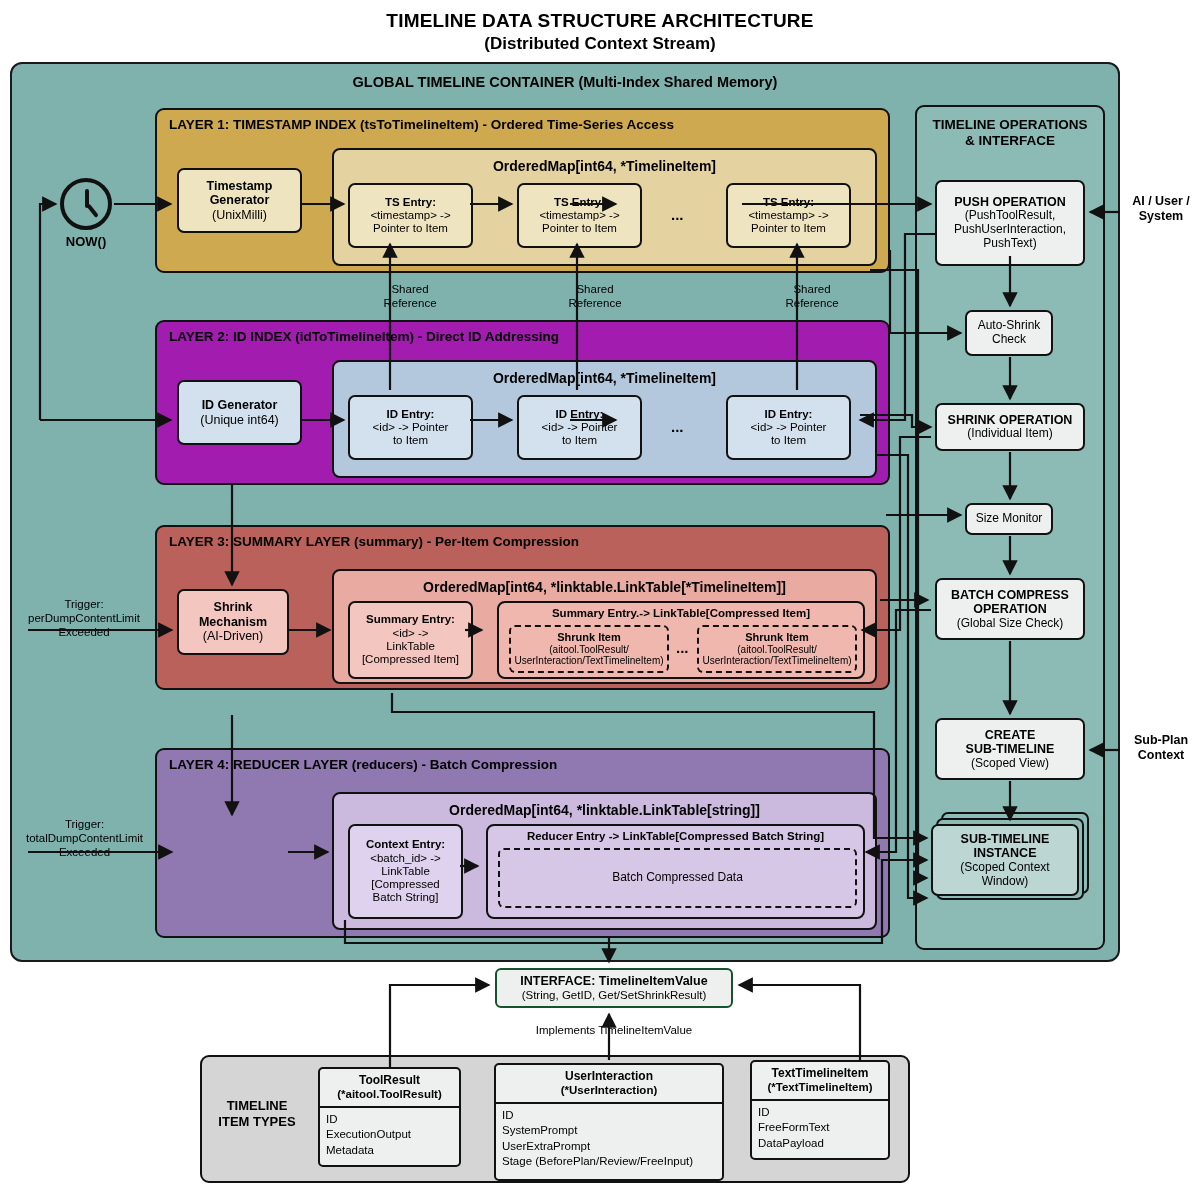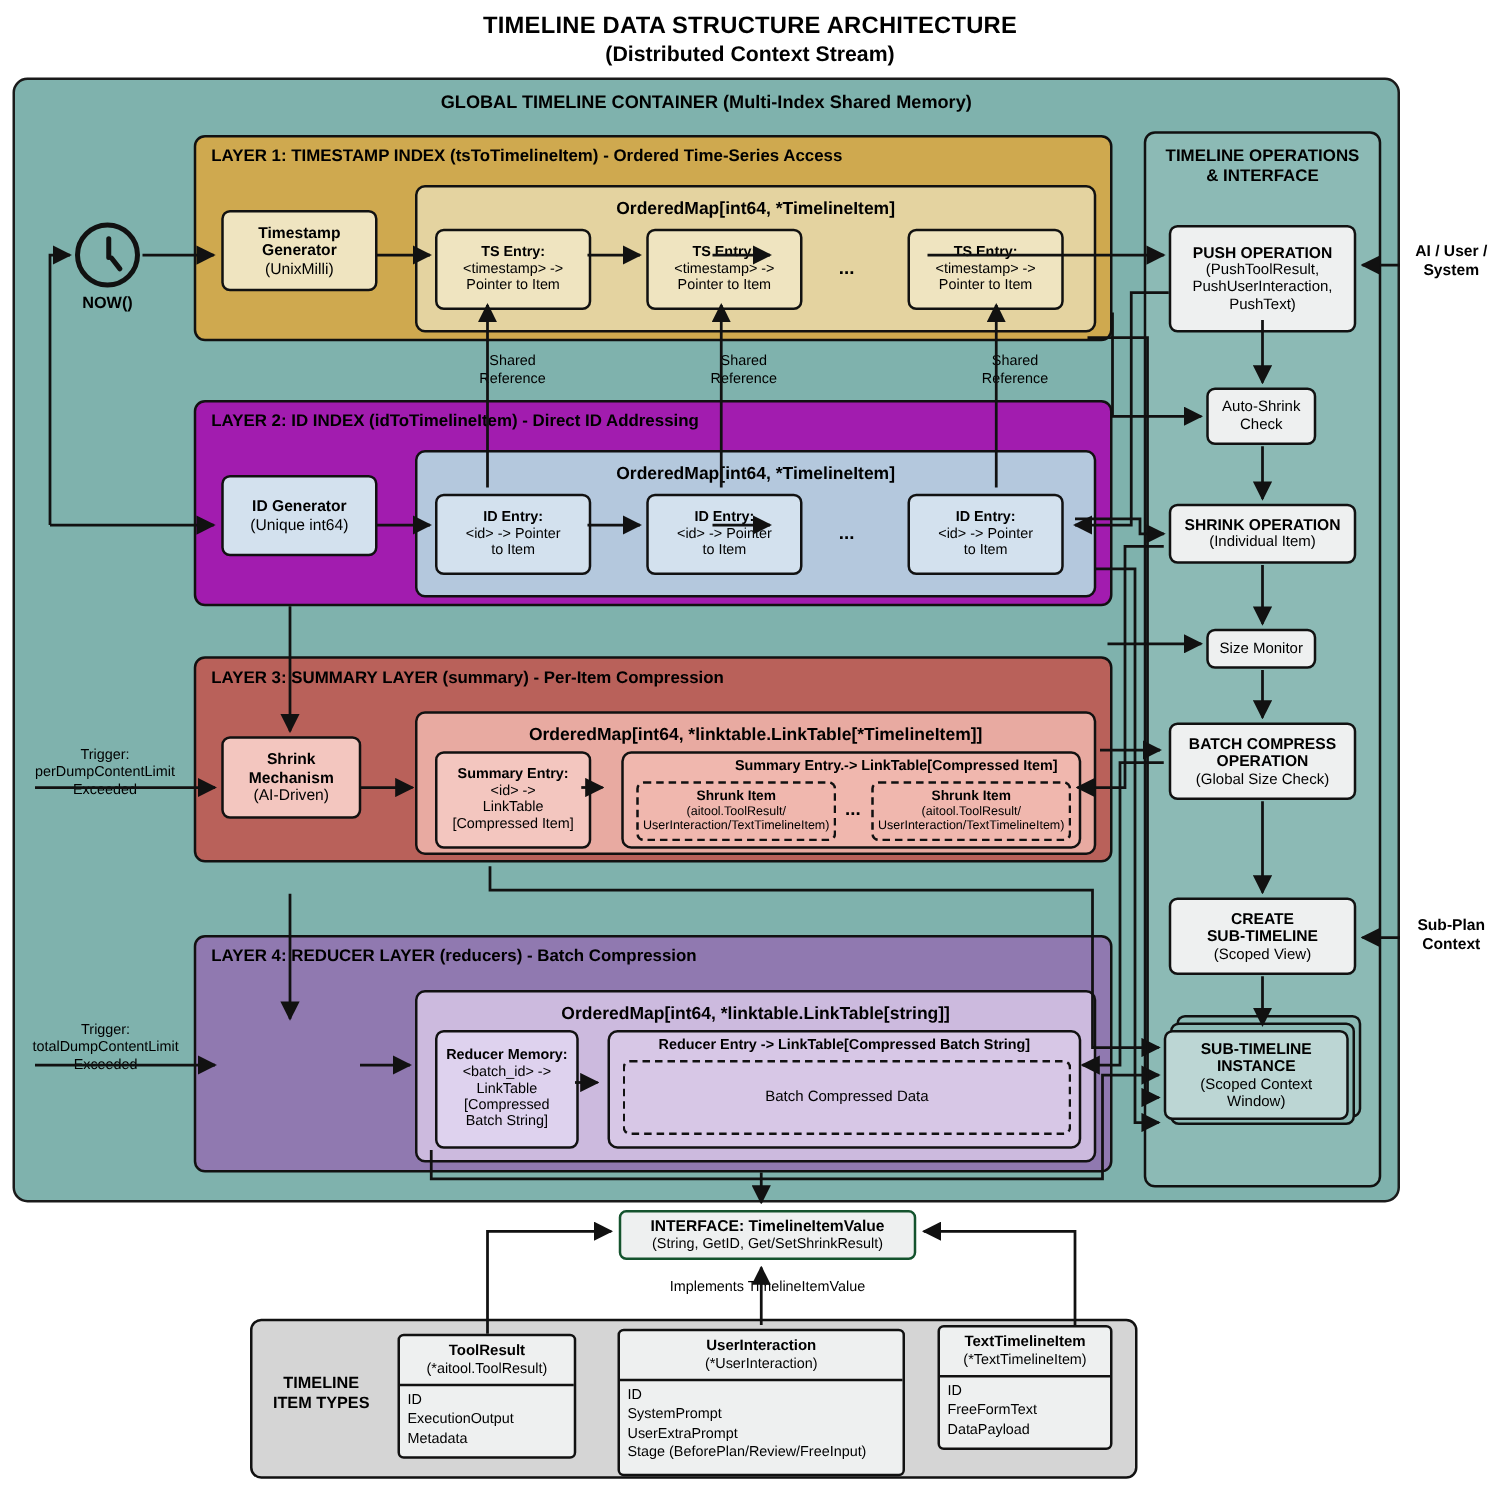--- a/index.html
+++ b/index.html
@@ -45,21 +45,21 @@
   .subhdr{position:absolute;width:100%;text-align:center;font-weight:bold;font-size:11.5px;}
 
   .opspanel{left:915px;top:105px;width:190px;height:845px;background:#8cbab5;border:2.5px solid #111;border-radius:9px;}
   .ops-hdr{position:absolute;left:0;top:10px;width:100%;text-align:center;font-weight:bold;font-size:13.5px;line-height:1.2;}
 
   .lbl{font-size:11.5px;text-align:center;line-height:1.2;}
   .lbl-b{font-size:12.5px;font-weight:bold;text-align:center;line-height:1.2;}
 
   .itemtypes{left:200px;top:1055px;width:710px;height:128px;background:#d5d5d5;border:2.5px solid #111;border-radius:9px;}
   .itcard{border:2px solid #111;border-radius:5px;background:#eef0f0;}
-  .itcard .hd{text-align:center;font-size:11.5px;line-height:1.2;padding:4px 2px 4px;border-bottom:2px solid #111;}
+  .itcard .hd{text-align:center;font-size:11.5px;line-height:1.2;padding:4px 2px 4px;border-bottom:2px solid #111;font-weight:bold;}
   .itcard .hd b{font-size:12px;}
   .itcard .bd{font-size:11.5px;line-height:1.35;padding:4px 6px;}
 
   .iface{left:495px;top:968px;width:238px;height:40px;background:#eef0f0;border:2px solid #14532d;border-radius:6px;
          display:flex;flex-direction:column;align-items:center;justify-content:center;text-align:center;line-height:1.2;}
 
   svg.wires{position:absolute;left:0;top:0;width:1200px;height:1200px;pointer-events:none;}
   .dots{font-size:15px;font-weight:bold;}
   .clocklbl{font-size:13px;font-weight:bold;text-align:center;width:70px;}
 </style>
@@ -168,42 +168,42 @@
     </div>
     <div class="abs omap om3">
       <div class="omap-hdr">OrderedMap[int64, *linktable.LinkTable[*TimelineItem]]</div>
       <div class="abs node n-red entry" style="left:14px;top:30px;width:125px;height:78px;text-align:right;">
         <div class="b">Summary Entry:</div>
         <div>&lt;id&gt; -&gt;</div>
         <div>LinkTable</div>
         <div>[Compressed Item]</div>
       </div>
       <div class="abs omap" style="left:163px;top:30px;width:368px;height:78px;background:#f0b7ae;">
-        <div class="subhdr" style="left:0;top:4px;padding-left:36px;">Summary Entry.-&gt; LinkTable[Compressed Item]</div>
+        <div class="subhdr" style="left:0;top:4px;">Summary Entry.-&gt; LinkTable[Compressed Item]</div>
         <div class="abs dashed" style="left:10px;top:22px;width:160px;height:48px;">
           <div style="font-weight:bold;font-size:11px;">Shrunk Item</div>
           <div>(aitool.ToolResult/</div>
           <div>UserInteraction/TextTimelineItem)</div>
         </div>
         <div class="abs dots" style="left:177px;top:36px;">...</div>
         <div class="abs dashed" style="left:198px;top:22px;width:160px;height:48px;">
           <div style="font-weight:bold;font-size:11px;">Shrunk Item</div>
           <div>(aitool.ToolResult/</div>
           <div>UserInteraction/TextTimelineItem)</div>
         </div>
       </div>
     </div>
   </div>
 
   <div class="abs layer l4">
     <div class="abs layer-hdr">LAYER 4: REDUCER LAYER (reducers) - Batch Compression</div>
     <div class="abs omap om4">
       <div class="omap-hdr">OrderedMap[int64, *linktable.LinkTable[string]]</div>
       <div class="abs node n-pur entry" style="left:14px;top:30px;width:115px;height:95px;">
-        <div class="b">Reducer Memory:</div>
+        <div class="b">Context Entry:</div>
         <div>&lt;batch_id&gt; -&gt;</div>
         <div>LinkTable</div>
         <div>[Compressed</div>
         <div>Batch String]</div>
       </div>
       <div class="abs omap" style="left:152px;top:30px;width:379px;height:95px;background:#d7c7e6;">
         <div class="subhdr" style="left:0;top:4px;">Reducer Entry -&gt; LinkTable[Compressed Batch String]</div>
         <div class="abs dashed" style="left:10px;top:22px;width:359px;height:60px;font-size:12px;">
           <div>Batch Compressed Data</div>
         </div>

